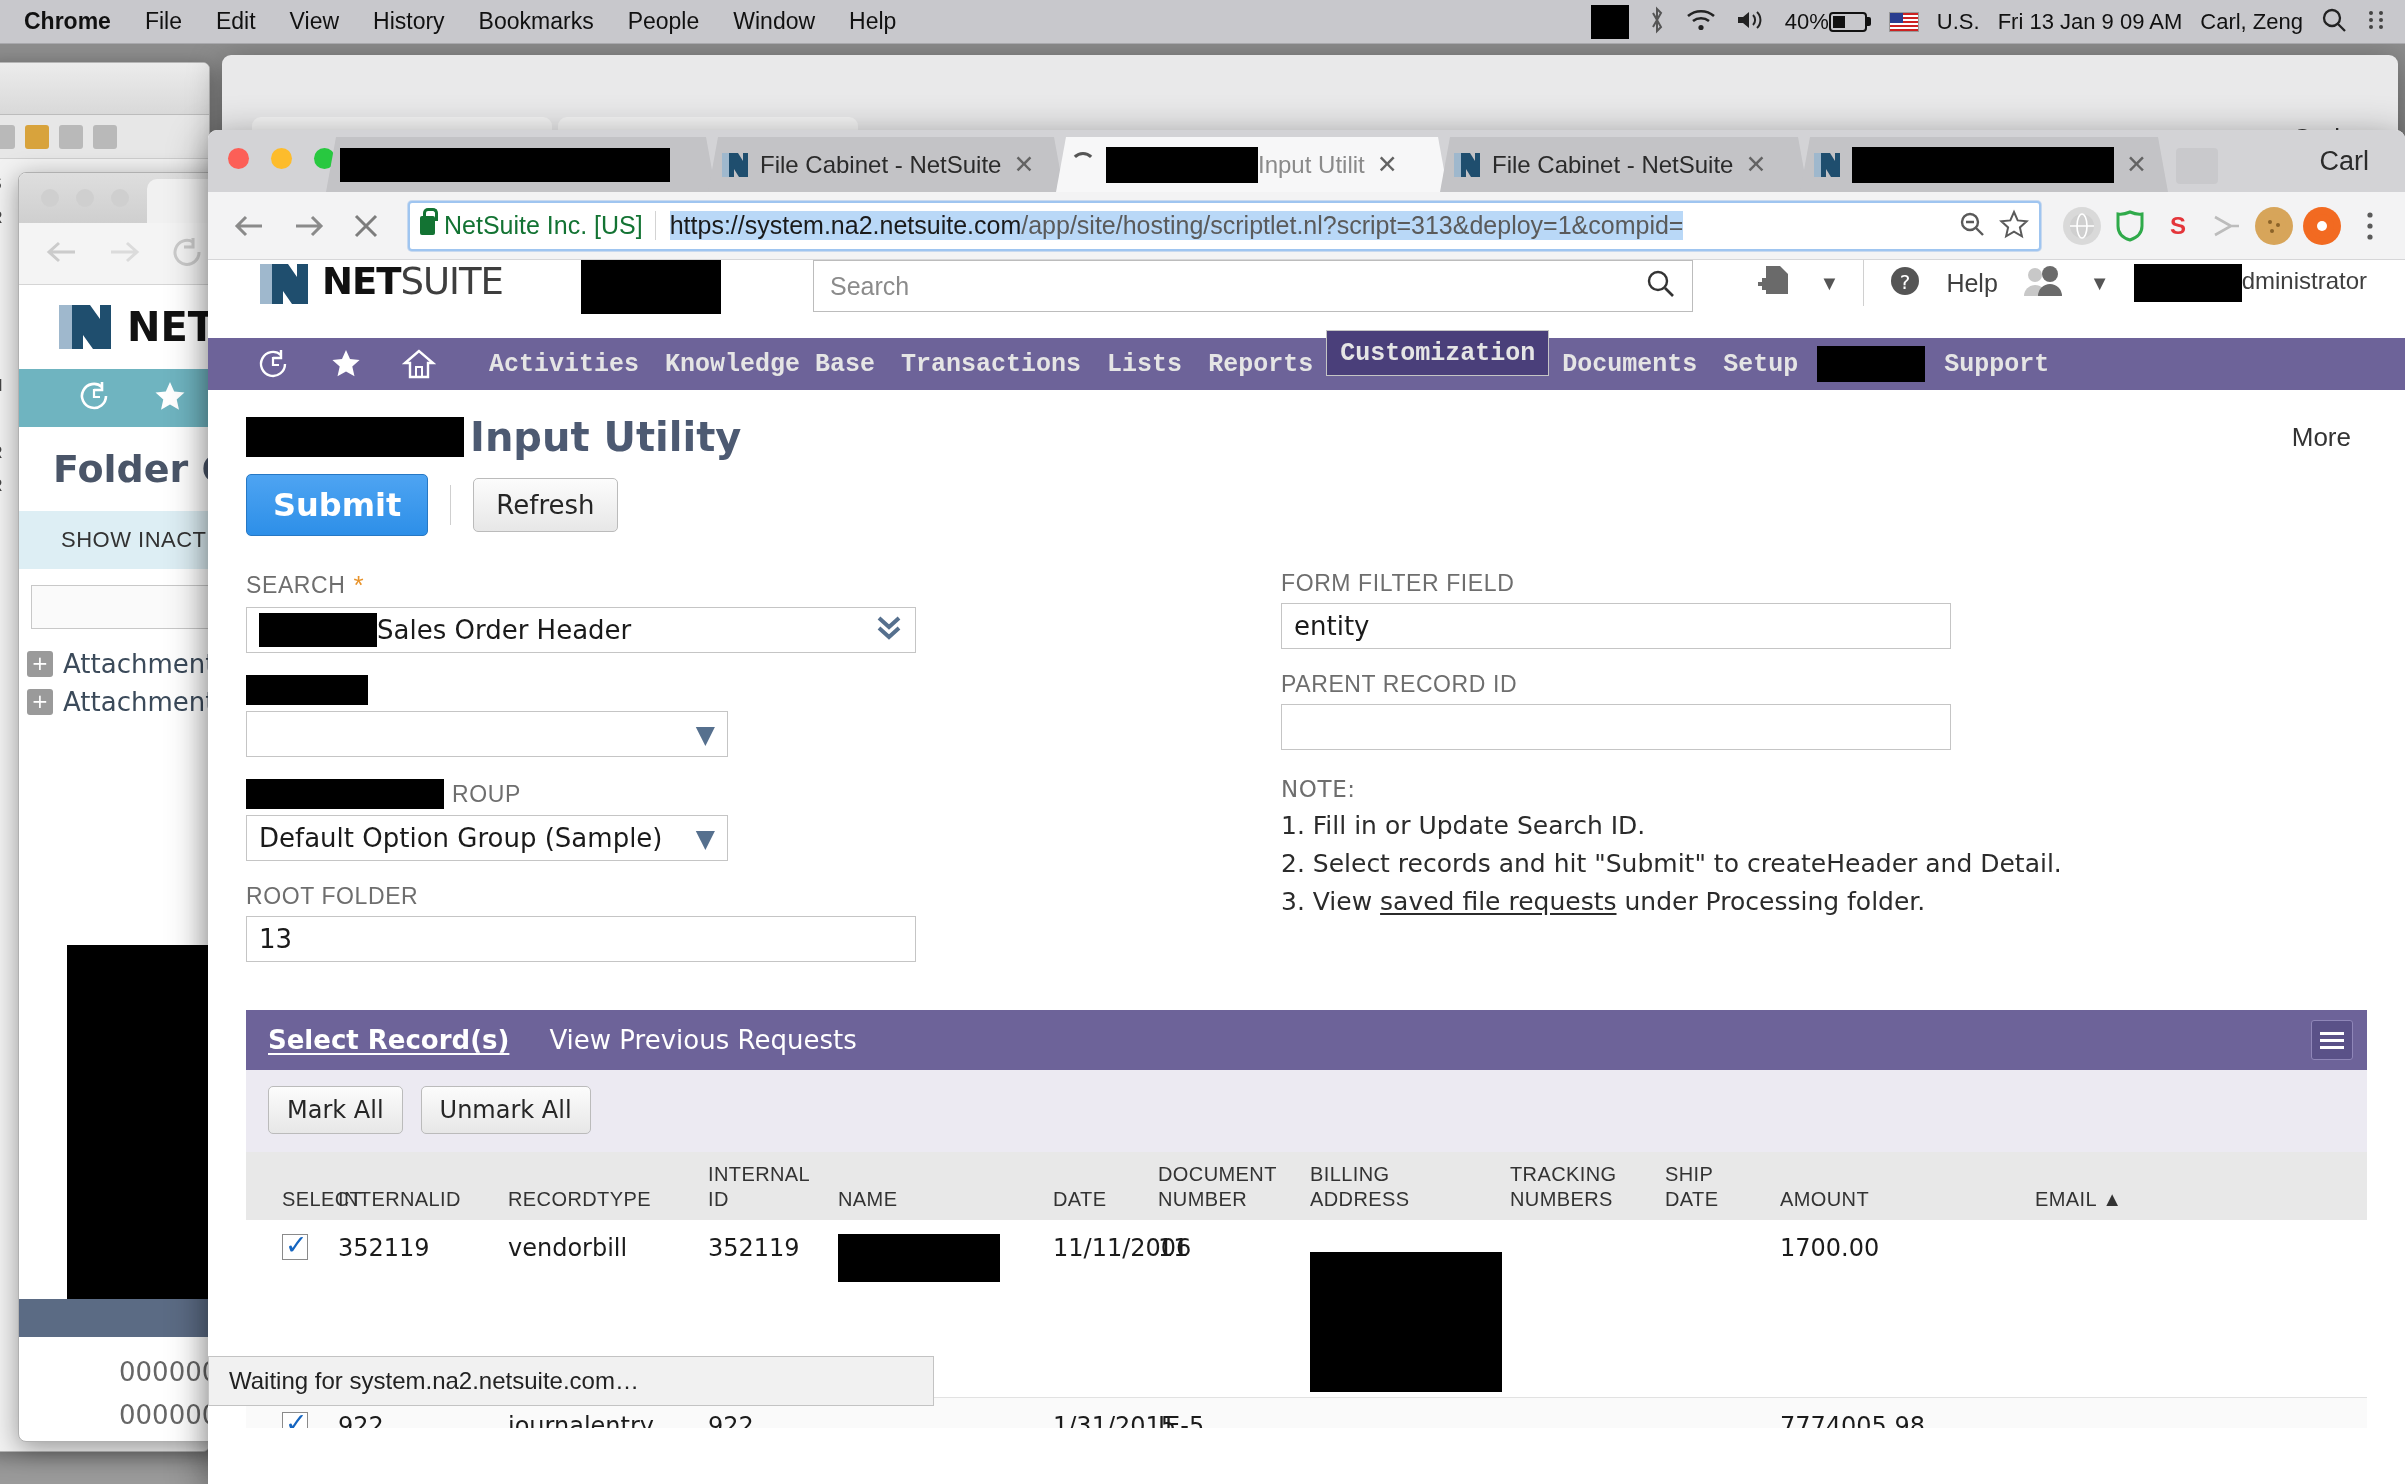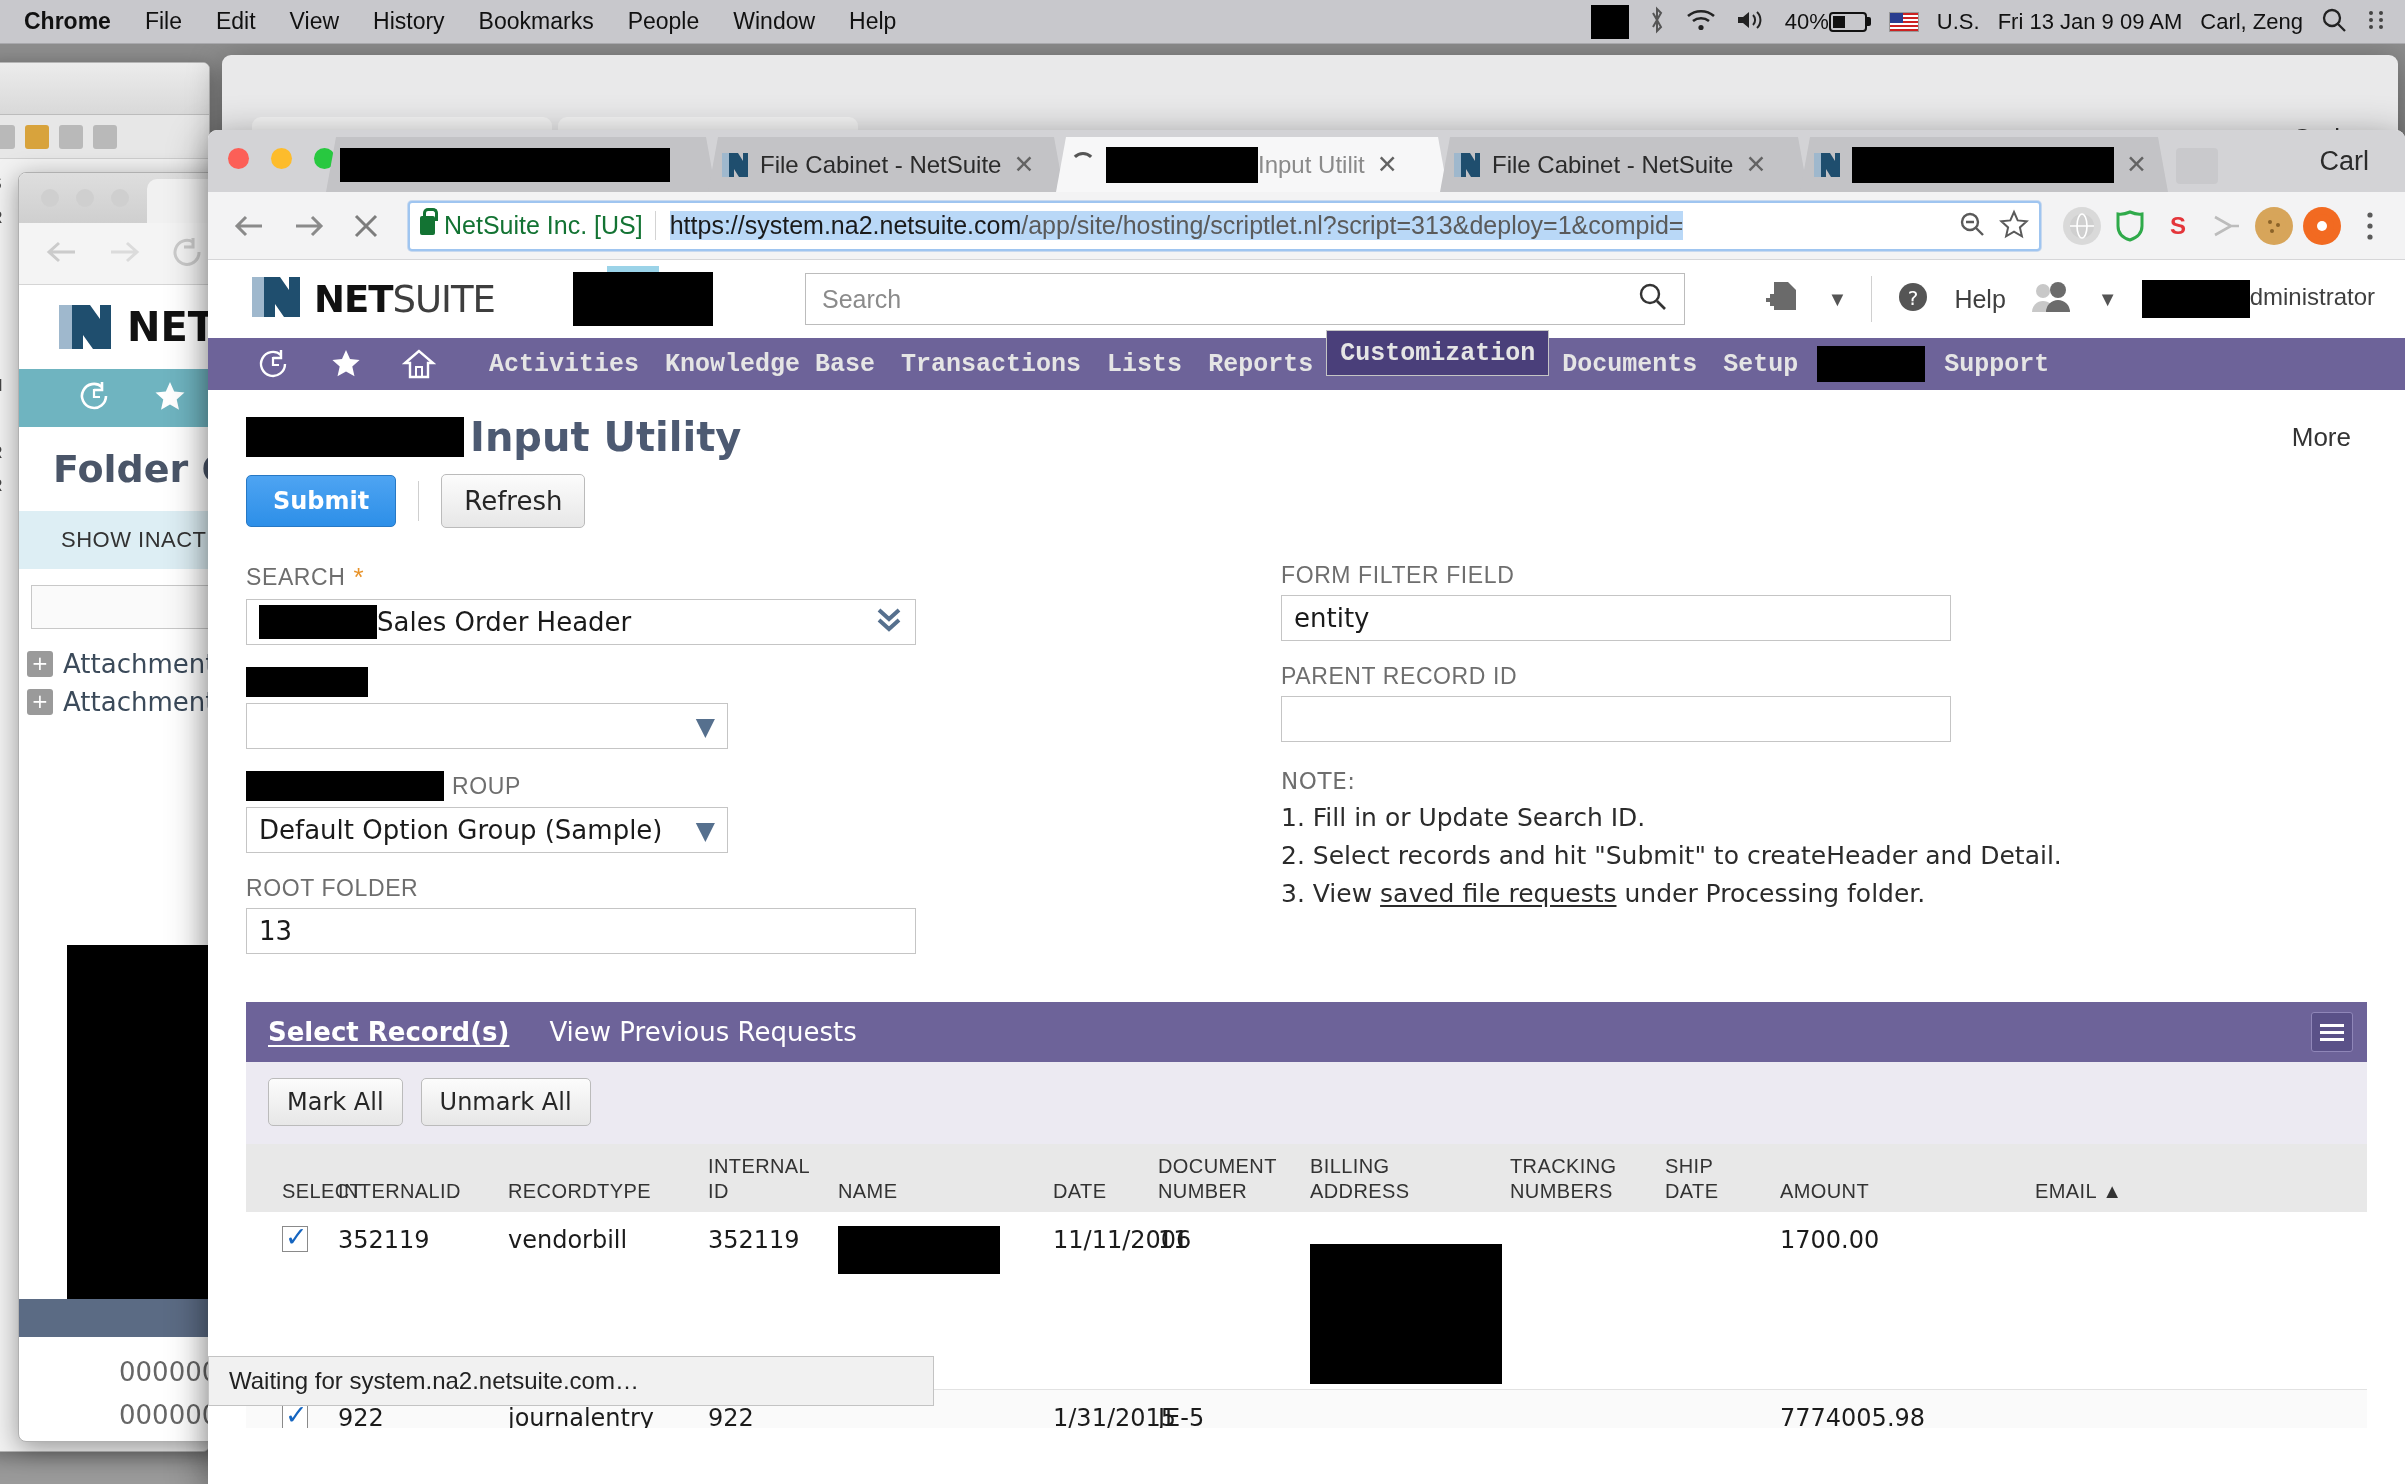--- a/index.html
+++ b/index.html
@@ -117,21 +117,21 @@
   .lock::before { content:""; position:absolute; left:3px; top:-8px; width:9px; height:10px; border:3px solid #137333; border-bottom:none; border-radius: 5px 5px 0 0; }
   .secure-txt { font-size: 25px; color: #137333; white-space: nowrap; }
   .urlsel { margin-left: 14px; background: #b9d8f7; font-size: 25px; white-space: nowrap; overflow: hidden; display:flex; align-items:center;}
   .urlsel .host { color: #1a1a1a; }
   .urlsel .path { color: #5a5a5a; }
   .omni-right { display:flex; align-items:center; gap: 10px; padding-left: 6px; }
   .ext { width: 38px; height: 38px; border-radius: 50%; display:flex; align-items:center; justify-content:center; font-size:24px; font-weight:bold;}
 
   
   #nspage { background: #fff; height: 1168px; position: relative; overflow: hidden; }
-  #nshead { height: 78px; display:flex; align-items:center; padding: 0 30px; gap: 0; }
+  #nshead { height: 78px; display:flex; align-items:flex-start; padding: 0 38px; gap: 0; }
   .nslogo-svg { margin-left: 14px; }
   #nshead .blkco { width: 140px; height: 54px; background:#000; margin-left: 78px; position:relative;}
   #nshead .blkco::after{content:""; position:absolute; left:34px; top:-6px; width:52px; height:6px; background:#9bd3e8;}
   #nssearch { margin-left: 92px; width: 880px; height: 52px; border: 1px solid #bcbcbc; display:flex; align-items:center; padding: 0 16px; }
   #nssearch .ph { font-size: 25px; color: #8b8b8b; flex: 1; }
   #nshead .right { margin-left: auto; display:flex; align-items:center; gap: 24px; }
   #nshead .helptxt { font-size: 25px; color: #3f3f3f; }
   #nshead .role { font-size: 24px; color: #3f3f3f; position: relative; }
   #nshead .sep { width: 1px; height: 46px; background: #d0d0d0; }
 
@@ -141,21 +141,21 @@
   #nsnav .nitem { color: #e5e5e5; font-size: 25px; font-weight: bold; padding: 14px 13px; white-space: nowrap; font-family:Liberation Mono, monospace;}
   #nsnav .nitem.sel { background: #4a3f7a; }
   #nsnav .blkitem { width: 108px; height: 36px; background: #000; margin: 0 6px; }
 
   
   #ttlrow { display:flex; align-items:center; padding: 24px 30px 0 38px; text-align: center; }
   #ttlrow .blk { width: 218px; height: 40px; background:#000; }
   #ttlrow h1 { font-size: 40px; color: #4d5a72; font-weight: bold; margin-left: 6px; font-family:"DejaVu Sans", sans-serif;}
   #ttlrow .more { margin-left: auto; font-size: 26px; color: #333; padding-right: 24px; }
   #btnrow { display:flex; align-items:center; gap: 0; padding: 14px 0 0 38px; }
-  .btn-primary { background: linear-gradient(#4ea4f2,#2d8fe8); color:#fff; font-size: 24px; font-weight:bold;
+  .btn-primary { background: linear-gradient(#4ea4f2,#2d8fe8); color:#fff; font-size: 32px; font-weight:bold;
      border: 1px solid #2778c4; border-radius: 5px; padding: 11px 26px; font-family:"DejaVu Sans", sans-serif;}
   .btn-sep { width: 1px; height: 40px; background: #cfcfcf; margin: 0 22px; }
   .btn-default { background: linear-gradient(#fcfcfc,#e7e7e7); color:#262626; font-size: 26px;
      border: 1px solid #bbb; border-radius: 5px; padding: 11px 22px; font-family:"DejaVu Sans", sans-serif;}
 
   
   #form { display:flex; padding: 34px 38px 0 38px; gap: 0; }
   .col-l { width: 1010px; }
   .col-r { width: 700px; margin-left: 25px; }
   .fl { font-size: 23px; color: #6e6e6e; letter-spacing: .6px; margin-bottom: 6px; display:flex; align-items:center; gap:8px;}

